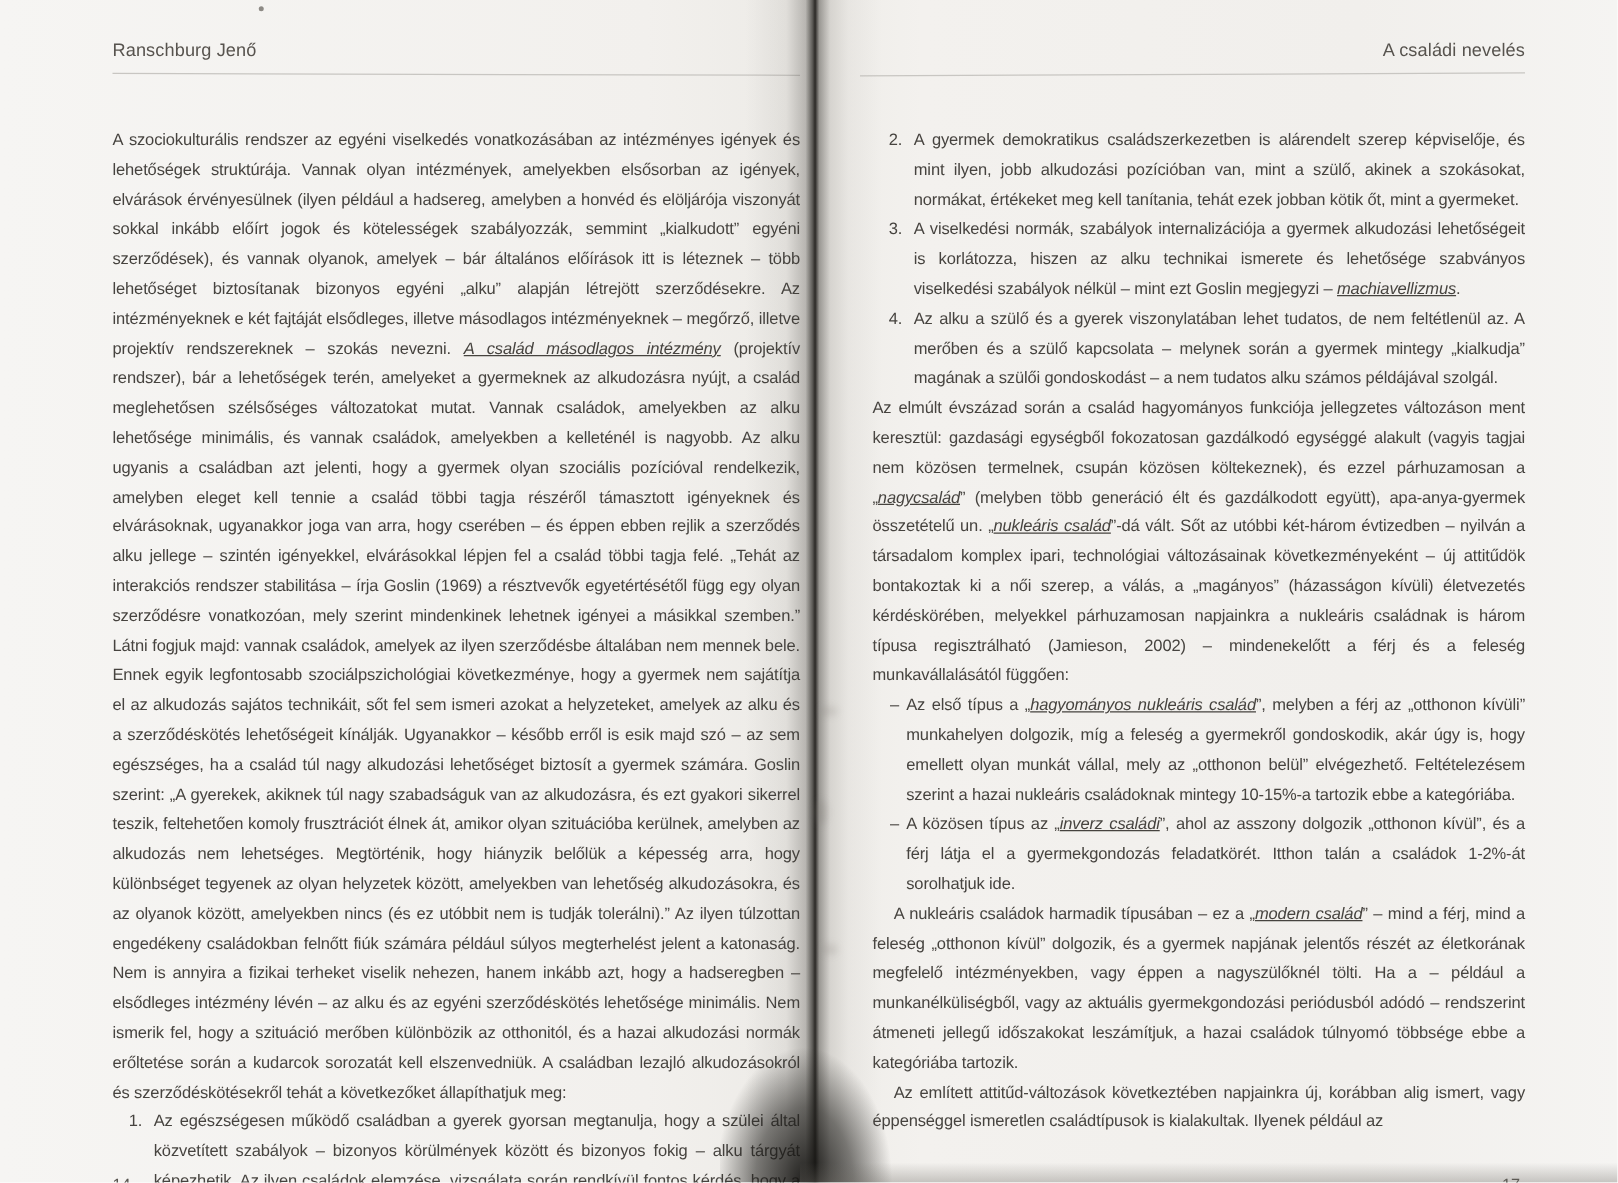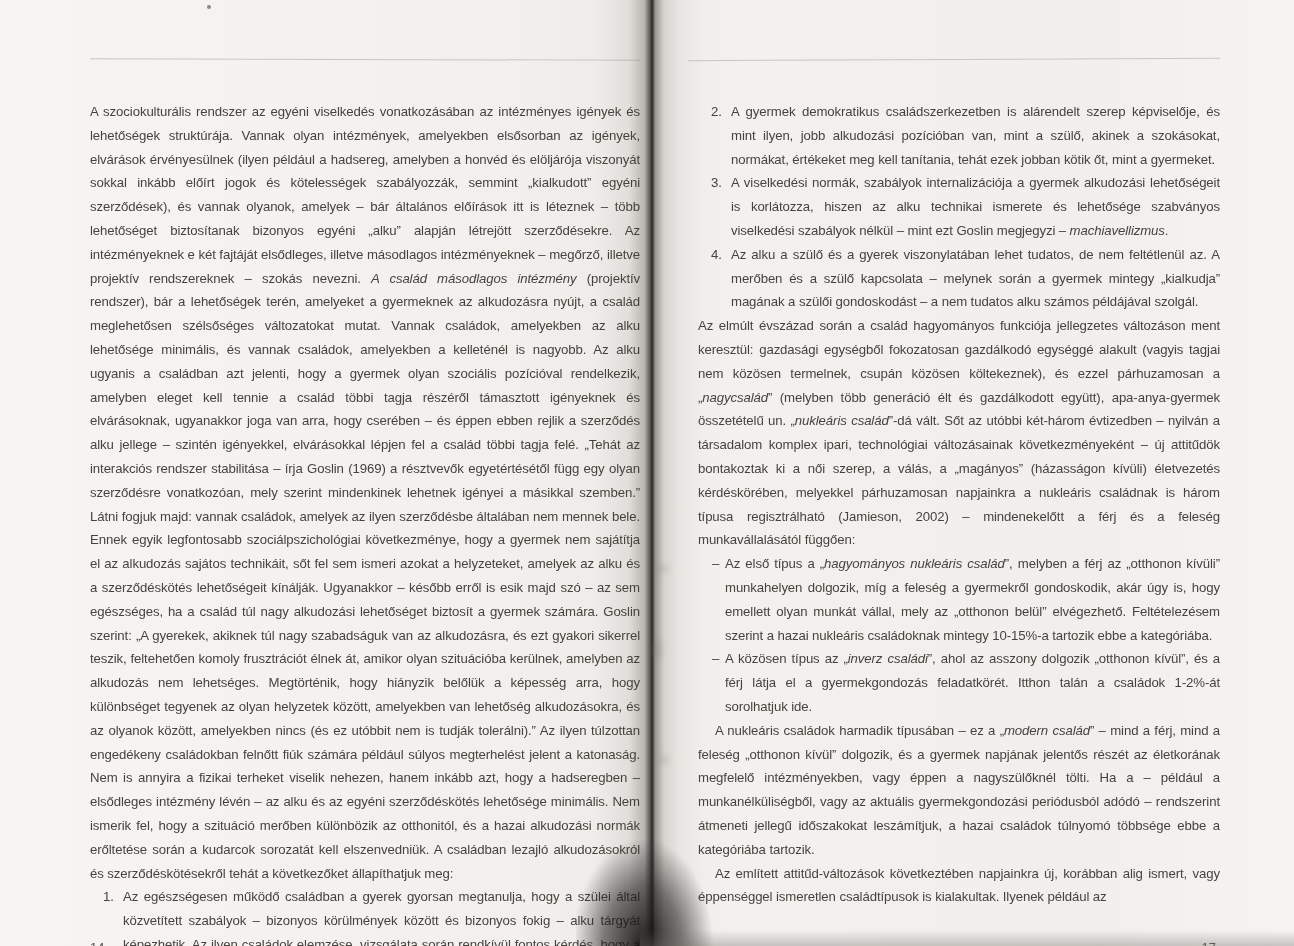--- a/index.html
+++ b/index.html
@@ -28,21 +28,21 @@
   .page-right .header-rule { left: -10px; transform: rotate(-0.25deg); }
   .page-left  .header-rule { transform: rotate(0.15deg); }
 
   .body-col {
     position: absolute; top: 100px; left: 0; right: 0;
     font-size: 13.2px; line-height: 23.8px; color: #46433f;
     letter-spacing: -0.1px;
     text-align: justify;
   }
   p { margin: 0; }
-  .it { font-style: italic; }
+  .it { font-style: italic; text-decoration: underline; }
 
   .num-item { display: flex; margin-left: 13px; }
   .num-item .num { flex: none; width: 20px; }
   .num-item .li-text { flex: 1; text-align: justify; }
 
   .dash-item { display: flex; margin-left: 14px; }
   .dash-item .dash { flex: none; width: 13px; }
   .dash-item .li-text { flex: 1; text-align: justify; }
 
   .section-heading {
@@ -96,35 +96,37 @@
     position: absolute; left: 207px; top: 5px; width: 4px; height: 4px;
     background: #8d8a85; border-radius: 50%;
   }
 </style>
 </head>
 <body>
 
 <div class="scan">
 
   <div class="page page-left">
+    <div class="running-header">Ranschburg Jenő</div>
     <div class="header-rule"></div>
 
     <div class="body-col">
       <p><span>A szociokulturális rendszer az egyéni viselkedés vonatkozásában az intézményes igények és lehetőségek struktúrája. Vannak olyan intézmények, amelyekben elsősorban az igények, elvárások érvényesülnek (ilyen például a hadsereg, amelyben a honvéd és elöljárója viszonyát sokkal inkább előírt jogok és kötelességek szabályozzák, semmint „kialkudott” egyéni szerződések), és vannak olyanok, amelyek – bár általános előírások itt is léteznek – több lehetőséget biztosítanak bizonyos egyéni „alku” alapján létrejött szerződésekre. Az intézményeknek e két fajtáját elsődleges, illetve másodlagos intézményeknek – megőrző, illetve projektív rendszereknek – szokás nevezni. </span><span class="it">A család másodlagos intézmény</span><span> (projektív rendszer), bár a lehetőségek terén, amelyeket a gyermeknek az alkudozásra nyújt, a család meglehetősen szélsőséges változatokat mutat. Vannak családok, amelyekben az alku lehetősége minimális, és vannak családok, amelyekben a kelleténél is nagyobb. Az alku ugyanis a családban azt jelenti, hogy a gyermek olyan szociális pozícióval rendelkezik, amelyben eleget kell tennie a család többi tagja részéről támasztott igényeknek és elvárásoknak, ugyanakkor joga van arra, hogy cserében – és éppen ebben rejlik a szerződés alku jellege – szintén igényekkel, elvárásokkal lépjen fel a család többi tagja felé. „Tehát az interakciós rendszer stabilitása – írja Goslin (1969) a résztvevők egyetértésétől függ egy olyan szerződésre vonatkozóan, mely szerint mindenkinek lehetnek igényei a másikkal szemben.” Látni fogjuk majd: vannak családok, amelyek az ilyen szerződésbe általában nem mennek bele. Ennek egyik legfontosabb szociálpszichológiai következménye, hogy a gyermek nem sajátítja el az alkudozás sajátos technikáit, sőt fel sem ismeri azokat a helyzeteket, amelyek az alku és a szerződéskötés lehetőségeit kínálják. Ugyanakkor – később erről is esik majd szó – az sem egészséges, ha a család túl nagy alkudozási lehetőséget biztosít a gyermek számára. Goslin szerint: „A gyerekek, akiknek túl nagy szabadságuk van az alkudozásra, és ezt gyakori sikerrel teszik, feltehetően komoly frusztrációt élnek át, amikor olyan szituációba kerülnek, amelyben az alkudozás nem lehetséges. Megtörténik, hogy hiányzik belőlük a képesség arra, hogy különbséget tegyenek az olyan helyzetek között, amelyekben van lehetőség alkudozásokra, és az olyanok között, amelyekben nincs (és ez utóbbit nem is tudják tolerálni).” Az ilyen túlzottan engedékeny családokban felnőtt fiúk számára például súlyos megterhelést jelent a katonaság. Nem is annyira a fizikai terheket viselik nehezen, hanem inkább azt, hogy a hadseregben – elsődleges intézmény lévén – az alku és az egyéni szerződéskötés lehetősége minimális. Nem ismerik fel, hogy a szituáció merőben különbözik az otthonitól, és a hazai alkudozási normák erőltetése során a kudarcok sorozatát kell elszenvedniük. A családban lezajló alkudozásokról és szerződéskötésekről tehát a következőket állapíthatjuk meg:</span></p>
 
       <div class="num-item">
         <span class="num">1.</span>
         <div class="li-text">Az egészségesen működő családban a gyerek gyorsan megtanulja, hogy a szülei által közvetített szabályok – bizonyos körülmények között és bizonyos fokig – alku tárgyát képezhetik. Az ilyen családok elemzése, vizsgálata során rendkívül fontos kérdés, hogy a szülők a gyermek magatartásának mely aspektusaiban engedélyezik az alkut, és melyekben nem.</div>
       </div>
     </div>
 
     <div class="page-number pn-left">14</div>
   </div>
 
   <div class="page page-right">
+    <div class="running-header right-align">A családi nevelés</div>
     <div class="header-rule"></div>
 
     <div class="body-col">
       <div class="num-item">
         <span class="num">2.</span>
         <div class="li-text">A gyermek demokratikus családszerkezetben is alárendelt szerep képviselője, és mint ilyen, jobb alkudozási pozícióban van, mint a szülő, akinek a szokásokat, normákat, értékeket meg kell tanítania, tehát ezek jobban kötik őt, mint a gyermeket.</div>
       </div>
 
       <div class="num-item">
         <span class="num">3.</span>

